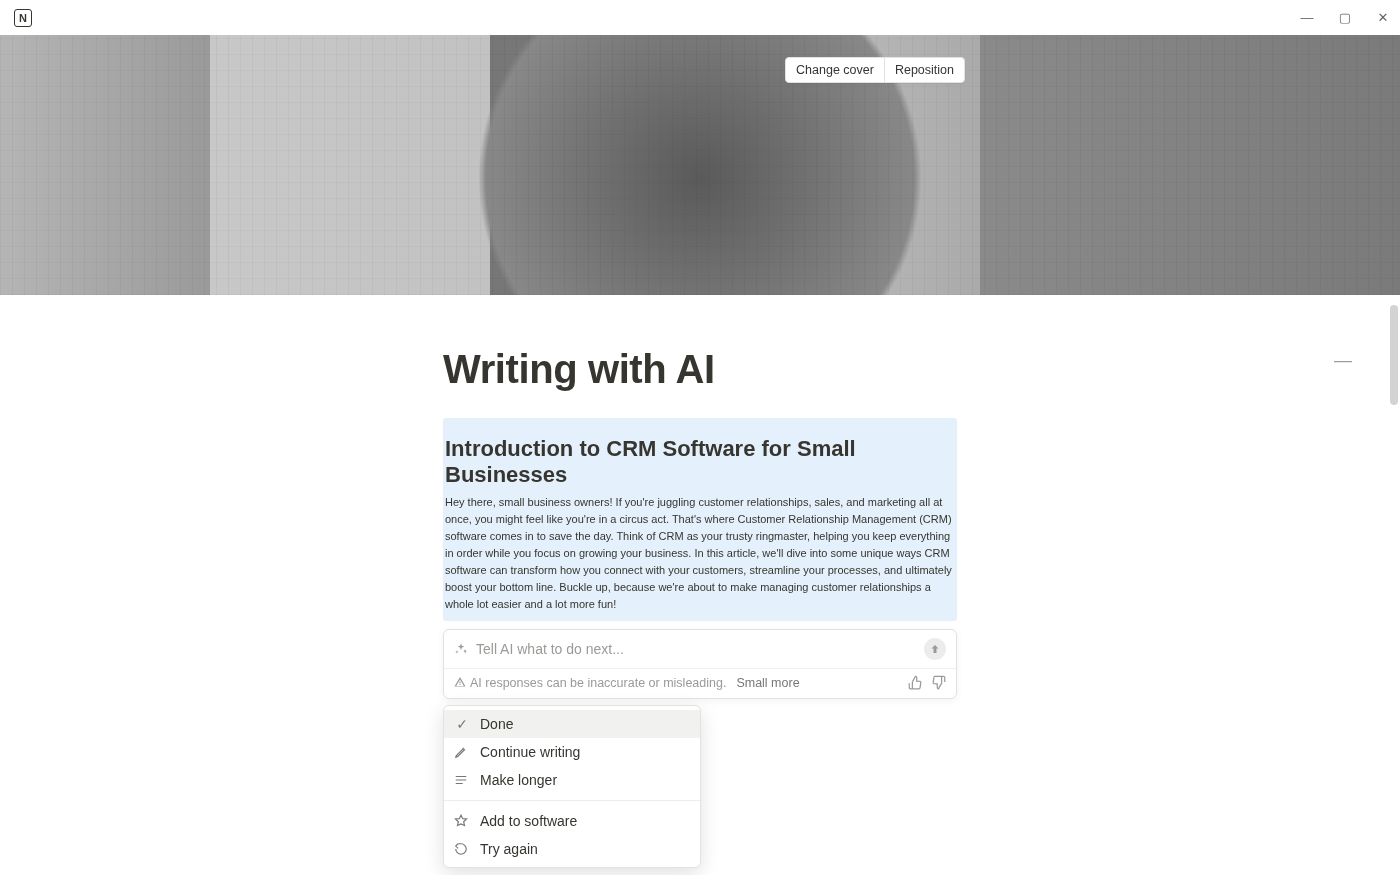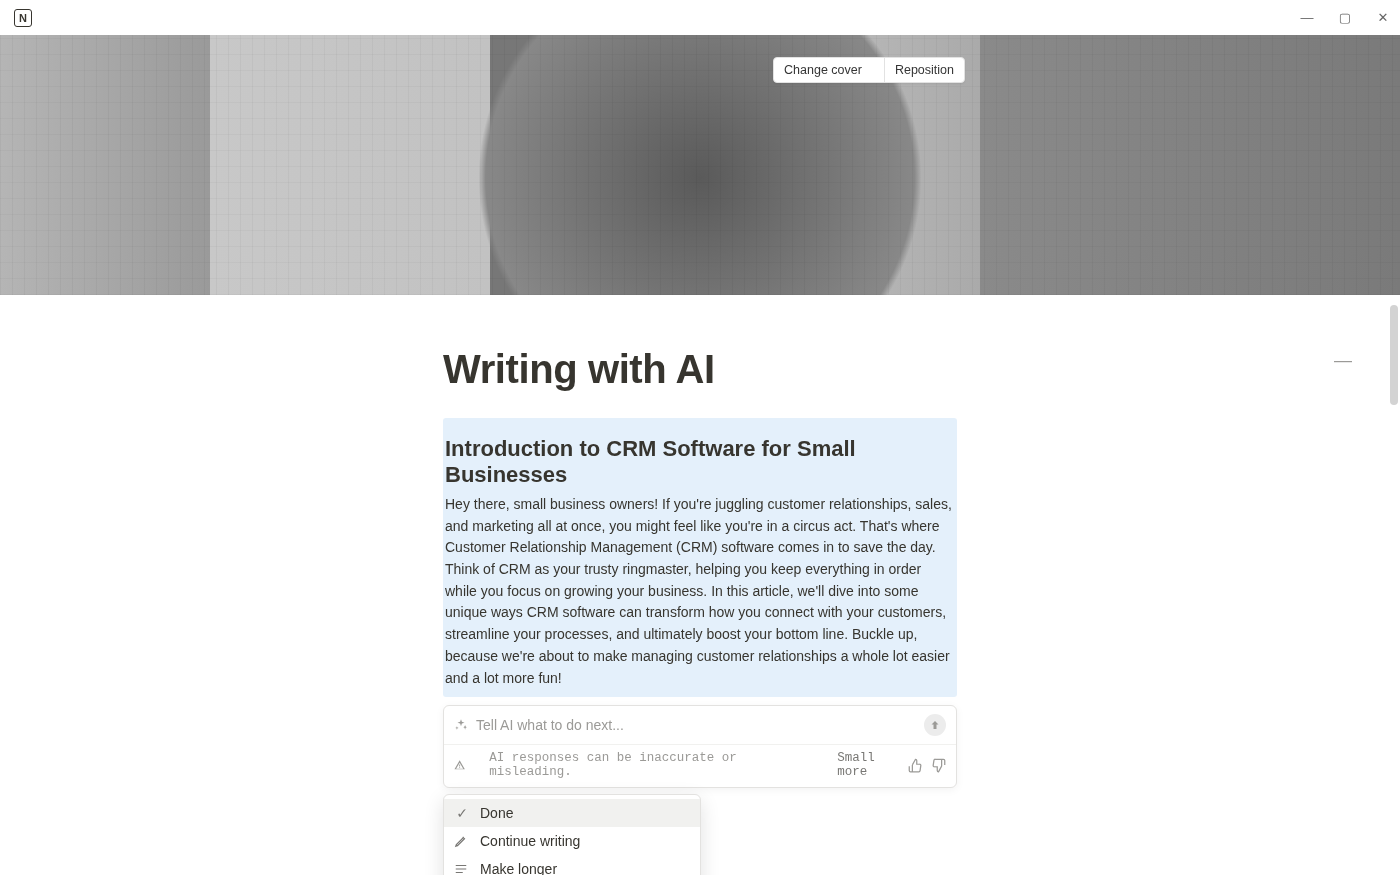--- a/index.html
+++ b/index.html
@@ -45,21 +45,21 @@
   .cover-overlay-lines {
     position: absolute; inset: 0;
     background:
       repeating-linear-gradient(90deg, rgba(0,0,0,0.06) 0 1px, transparent 1px 12px),
       repeating-linear-gradient(0deg, rgba(0,0,0,0.05) 0 1px, transparent 1px 16px);
     opacity: 0.6;
   }
   .cover-actions {
     position: absolute;
     top: 22px; right: 435px;
-    display: flex; gap: 12px;
+    display: flex; gap: 0;
     background: #fff;
     border: 1px solid #e3e2e0;
     border-radius: 4px;
     box-shadow: 0 1px 2px rgba(0,0,0,0.06);
   }
   .cover-actions button {
     border: none; background: transparent;
     padding: 5px 10px;
     font-size: 12.5px;
     color: #37352f;
@@ -87,21 +87,21 @@
     margin-top: 26px;
     padding: 0 0 8px 0;
   }
   .sub-heading {
     font-size: 22px;
     font-weight: 600;
     color: #37352f;
     padding: 18px 2px 4px;
   }
   .body-text {
-    font-size: 14px;
+    font-size: 11px;
     line-height: 1.55;
     color: #37352f;
     padding: 2px 2px 0;
   }
 
   
   .ai-panel {
     margin-top: 8px;
     border: 1px solid #e3e2e0;
     border-radius: 6px;
@@ -134,21 +134,21 @@
     display: flex; align-items: center; justify-content: center;
     font-size: 13px;
   }
   .ai-footer {
     display: flex; align-items: center; justify-content: space-between;
     padding: 6px 10px 8px;
     font-size: 12.5px;
     color: #9b9a97;
     border-top: 1px solid #f1f1ef;
   }
-  .ai-footer .left { display: flex; align-items: center; gap: 24px; font-family: Liberation Mono, monospace; }
+  .ai-footer .left { display: flex; gap: 4px; }
   .ai-footer a { color: #787774; text-decoration: none; margin-left: 6px; }
   .feedback { display: flex; gap: 8px; color: #9b9a97; }
 
   
   .ai-menu {
     position: absolute;
     left: 0;
     width: 258px;
     background: #fff;
     border: 1px solid #e3e2e0;

